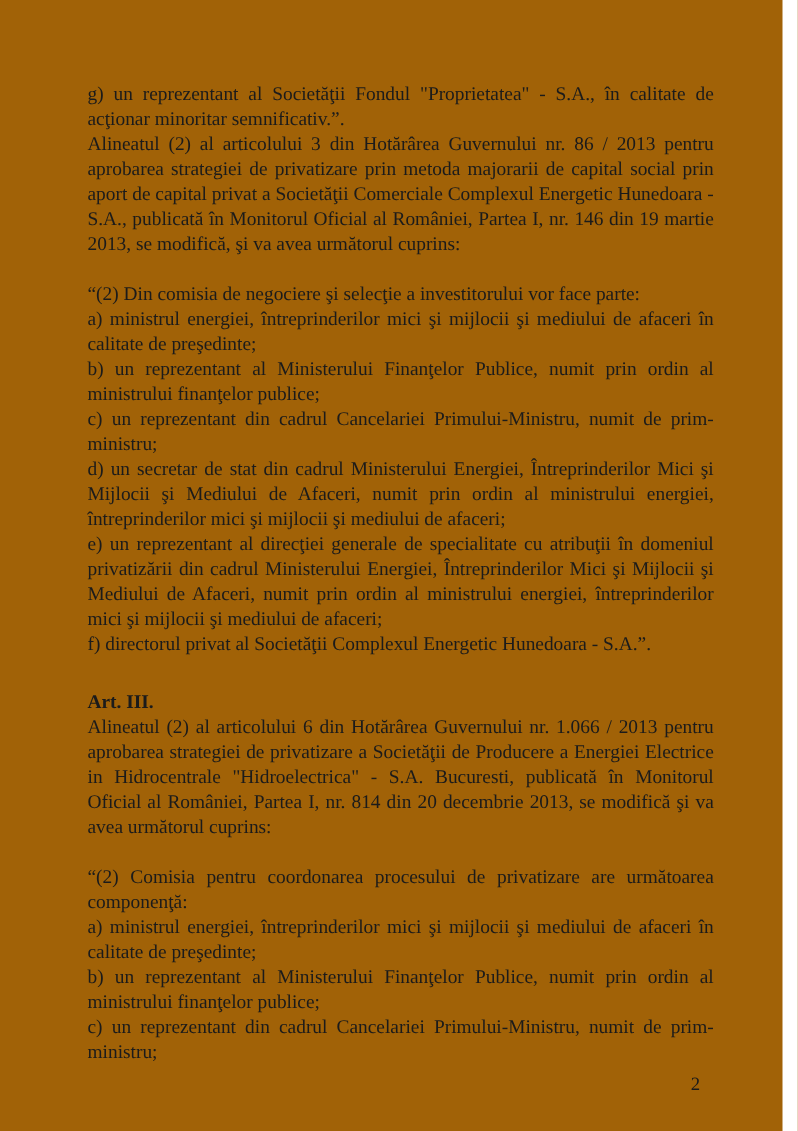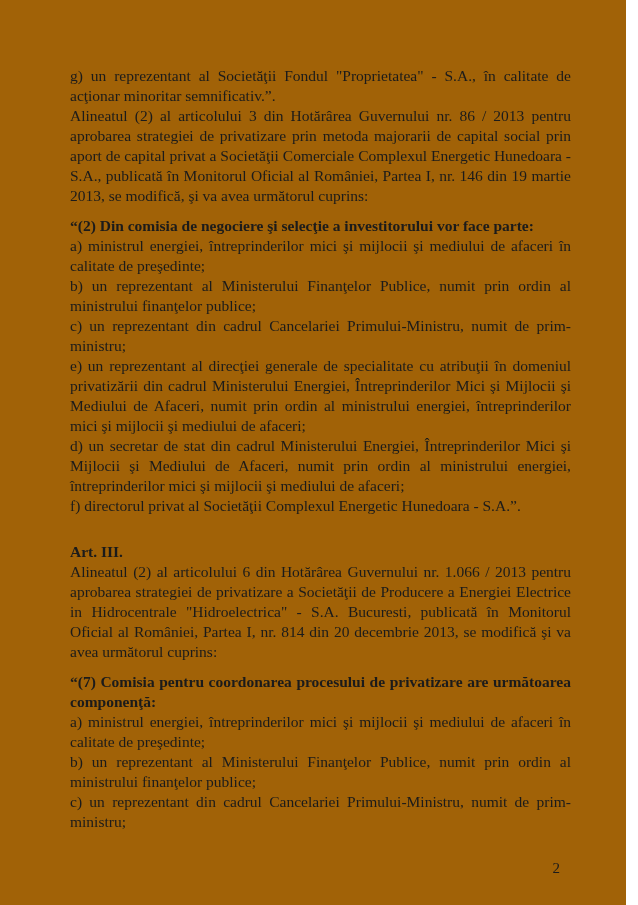--- a/index.html
+++ b/index.html
@@ -29,22 +29,21 @@
     text-align: justify;
   }
   .art-heading {
     margin: 26px 0 0 0;
     font-size: 15.5px;
     line-height: 20px;
     font-weight: bold;
     text-align: left;
   }
   .quote-intro {
-    margin-top: 10px;
-    font-weight: bold;
+    margin-top: 20px;
   }
   .page-number {
     position: absolute;
     right: 66px;
     top: 858px;
     font-size: 15px;
     text-align: right;
   }
 </style>
 </head>
@@ -54,29 +53,29 @@
   <div class="content">
 
     <p class="para">g) un reprezentant al Societăţii Fondul "Proprietatea" - S.A., în calitate de acţionar minoritar semnificativ.”.</p>
 
     <section>
       <p class="para">Alineatul (2) al articolului 3 din Hotărârea Guvernului nr. 86 / 2013 pentru aprobarea strategiei de privatizare prin metoda majorarii de capital social prin aport de capital privat a Societăţii Comerciale Complexul Energetic Hunedoara - S.A., publicată în Monitorul Oficial al României, Partea I, nr. 146 din 19 martie 2013, se modifică, şi va avea următorul cuprins:</p>
       <p class="para quote-intro">“(2) Din comisia de negociere şi selecţie a investitorului vor face parte:</p>
       <p class="para">a) ministrul energiei, întreprinderilor mici şi mijlocii şi mediului de afaceri în calitate de preşedinte;</p>
       <p class="para">b) un reprezentant al Ministerului Finanţelor Publice, numit prin ordin al ministrului finanţelor publice;</p>
       <p class="para">c) un reprezentant din cadrul Cancelariei Primului-Ministru, numit de prim-ministru;</p>
+      <p class="para">d) un secretar de stat din cadrul Ministerului Energiei, Întreprinderilor Mici şi Mijlocii şi Mediului de Afaceri, numit prin ordin al ministrului energiei, întreprinderilor mici şi mijlocii şi mediului de afaceri;</p>
       <p class="para">e) un reprezentant al direcţiei generale de specialitate cu atribuţii în domeniul privatizării din cadrul Ministerului Energiei, Întreprinderilor Mici şi Mijlocii şi Mediului de Afaceri, numit prin ordin al ministrului energiei, întreprinderilor mici şi mijlocii şi mediului de afaceri;</p>
-      <p class="para">d) un secretar de stat din cadrul Ministerului Energiei, Întreprinderilor Mici şi Mijlocii şi Mediului de Afaceri, numit prin ordin al ministrului energiei, întreprinderilor mici şi mijlocii şi mediului de afaceri;</p>
       <p class="para">f) directorul privat al Societăţii Complexul Energetic Hunedoara - S.A.”.</p>
     </section>
 
     <section>
       <p class="para art-heading">Art. III.</p>
       <p class="para">Alineatul (2) al articolului 6 din Hotărârea Guvernului nr. 1.066 / 2013 pentru aprobarea strategiei de privatizare a Societăţii de Producere a Energiei Electrice in Hidrocentrale "Hidroelectrica" - S.A. Bucuresti, publicată în Monitorul Oficial al României, Partea I, nr. 814 din 20 decembrie 2013, se modifică şi va avea următorul cuprins:</p>
-      <p class="para quote-intro">“(7) Comisia pentru coordonarea procesului de privatizare are următoarea componenţă:</p>
+      <p class="para quote-intro">“(2) Comisia pentru coordonarea procesului de privatizare are următoarea componenţă:</p>
       <p class="para">a) ministrul energiei, întreprinderilor mici şi mijlocii şi mediului de afaceri în calitate de preşedinte;</p>
       <p class="para">b) un reprezentant al Ministerului Finanţelor Publice, numit prin ordin al ministrului finanţelor publice;</p>
       <p class="para">c) un reprezentant din cadrul Cancelariei Primului-Ministru, numit de prim-ministru;</p>
     </section>
 
   </div>
 
   <div class="page-number">2</div>
 </div>
 

